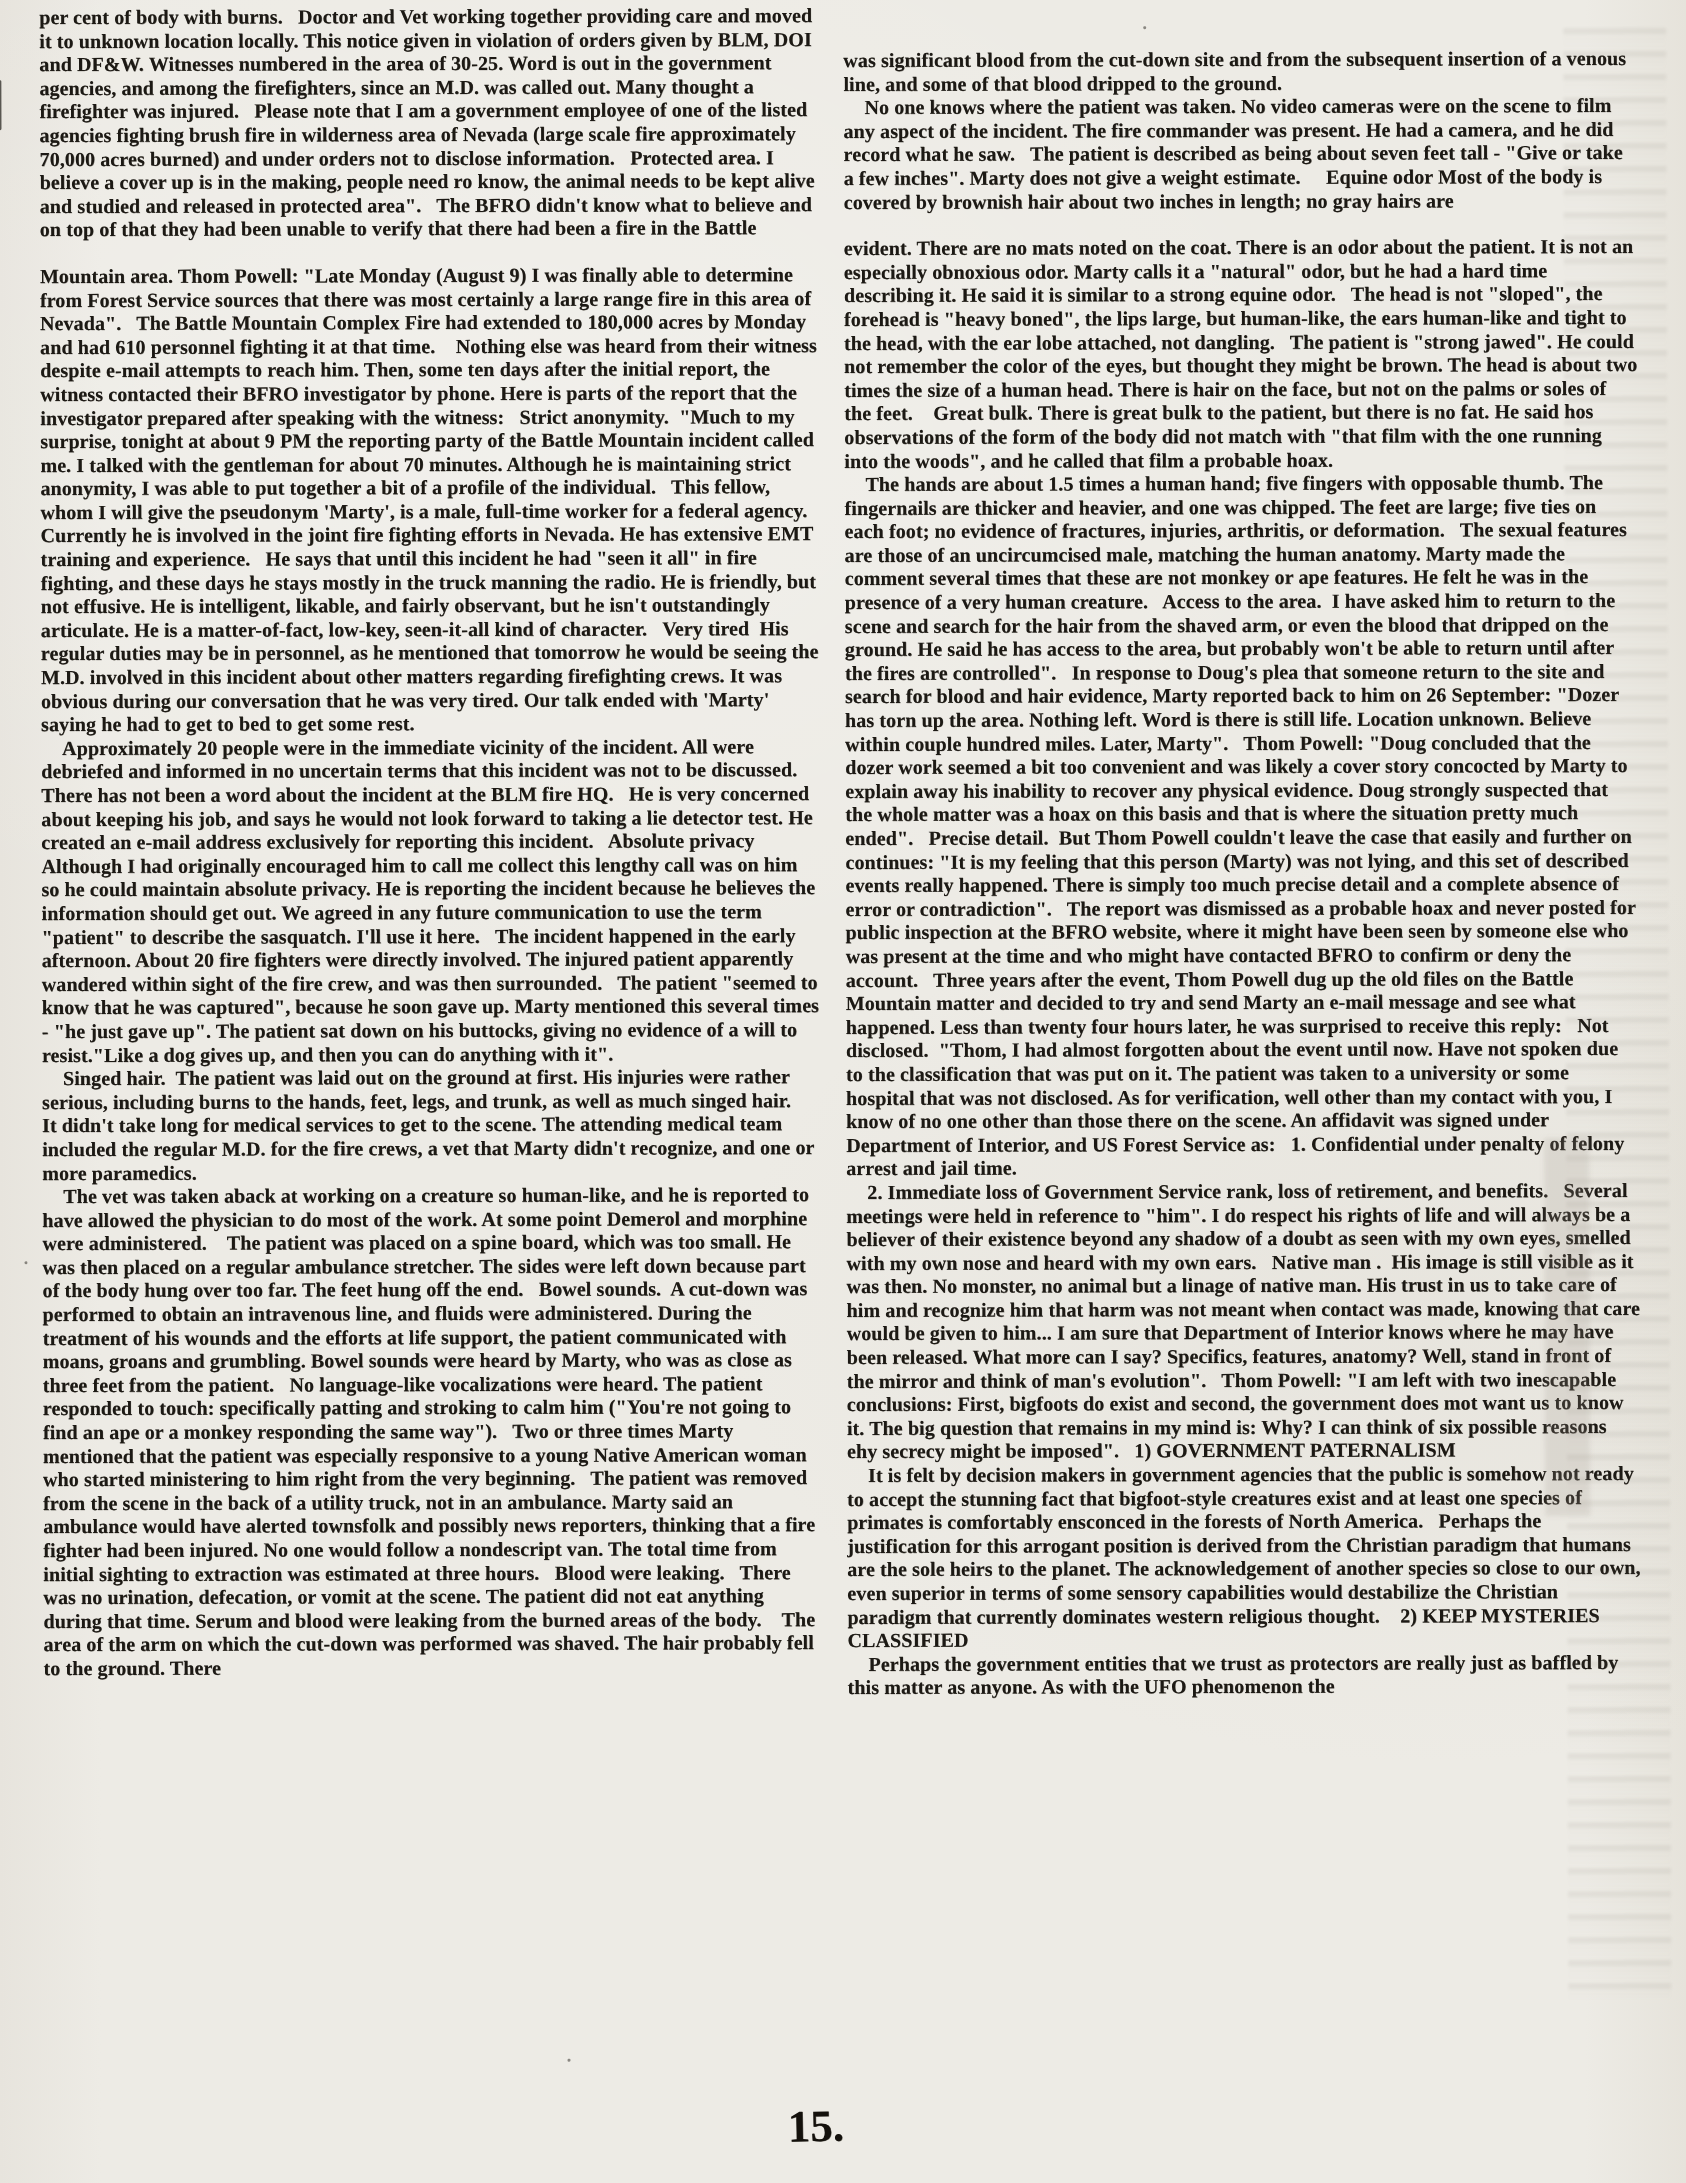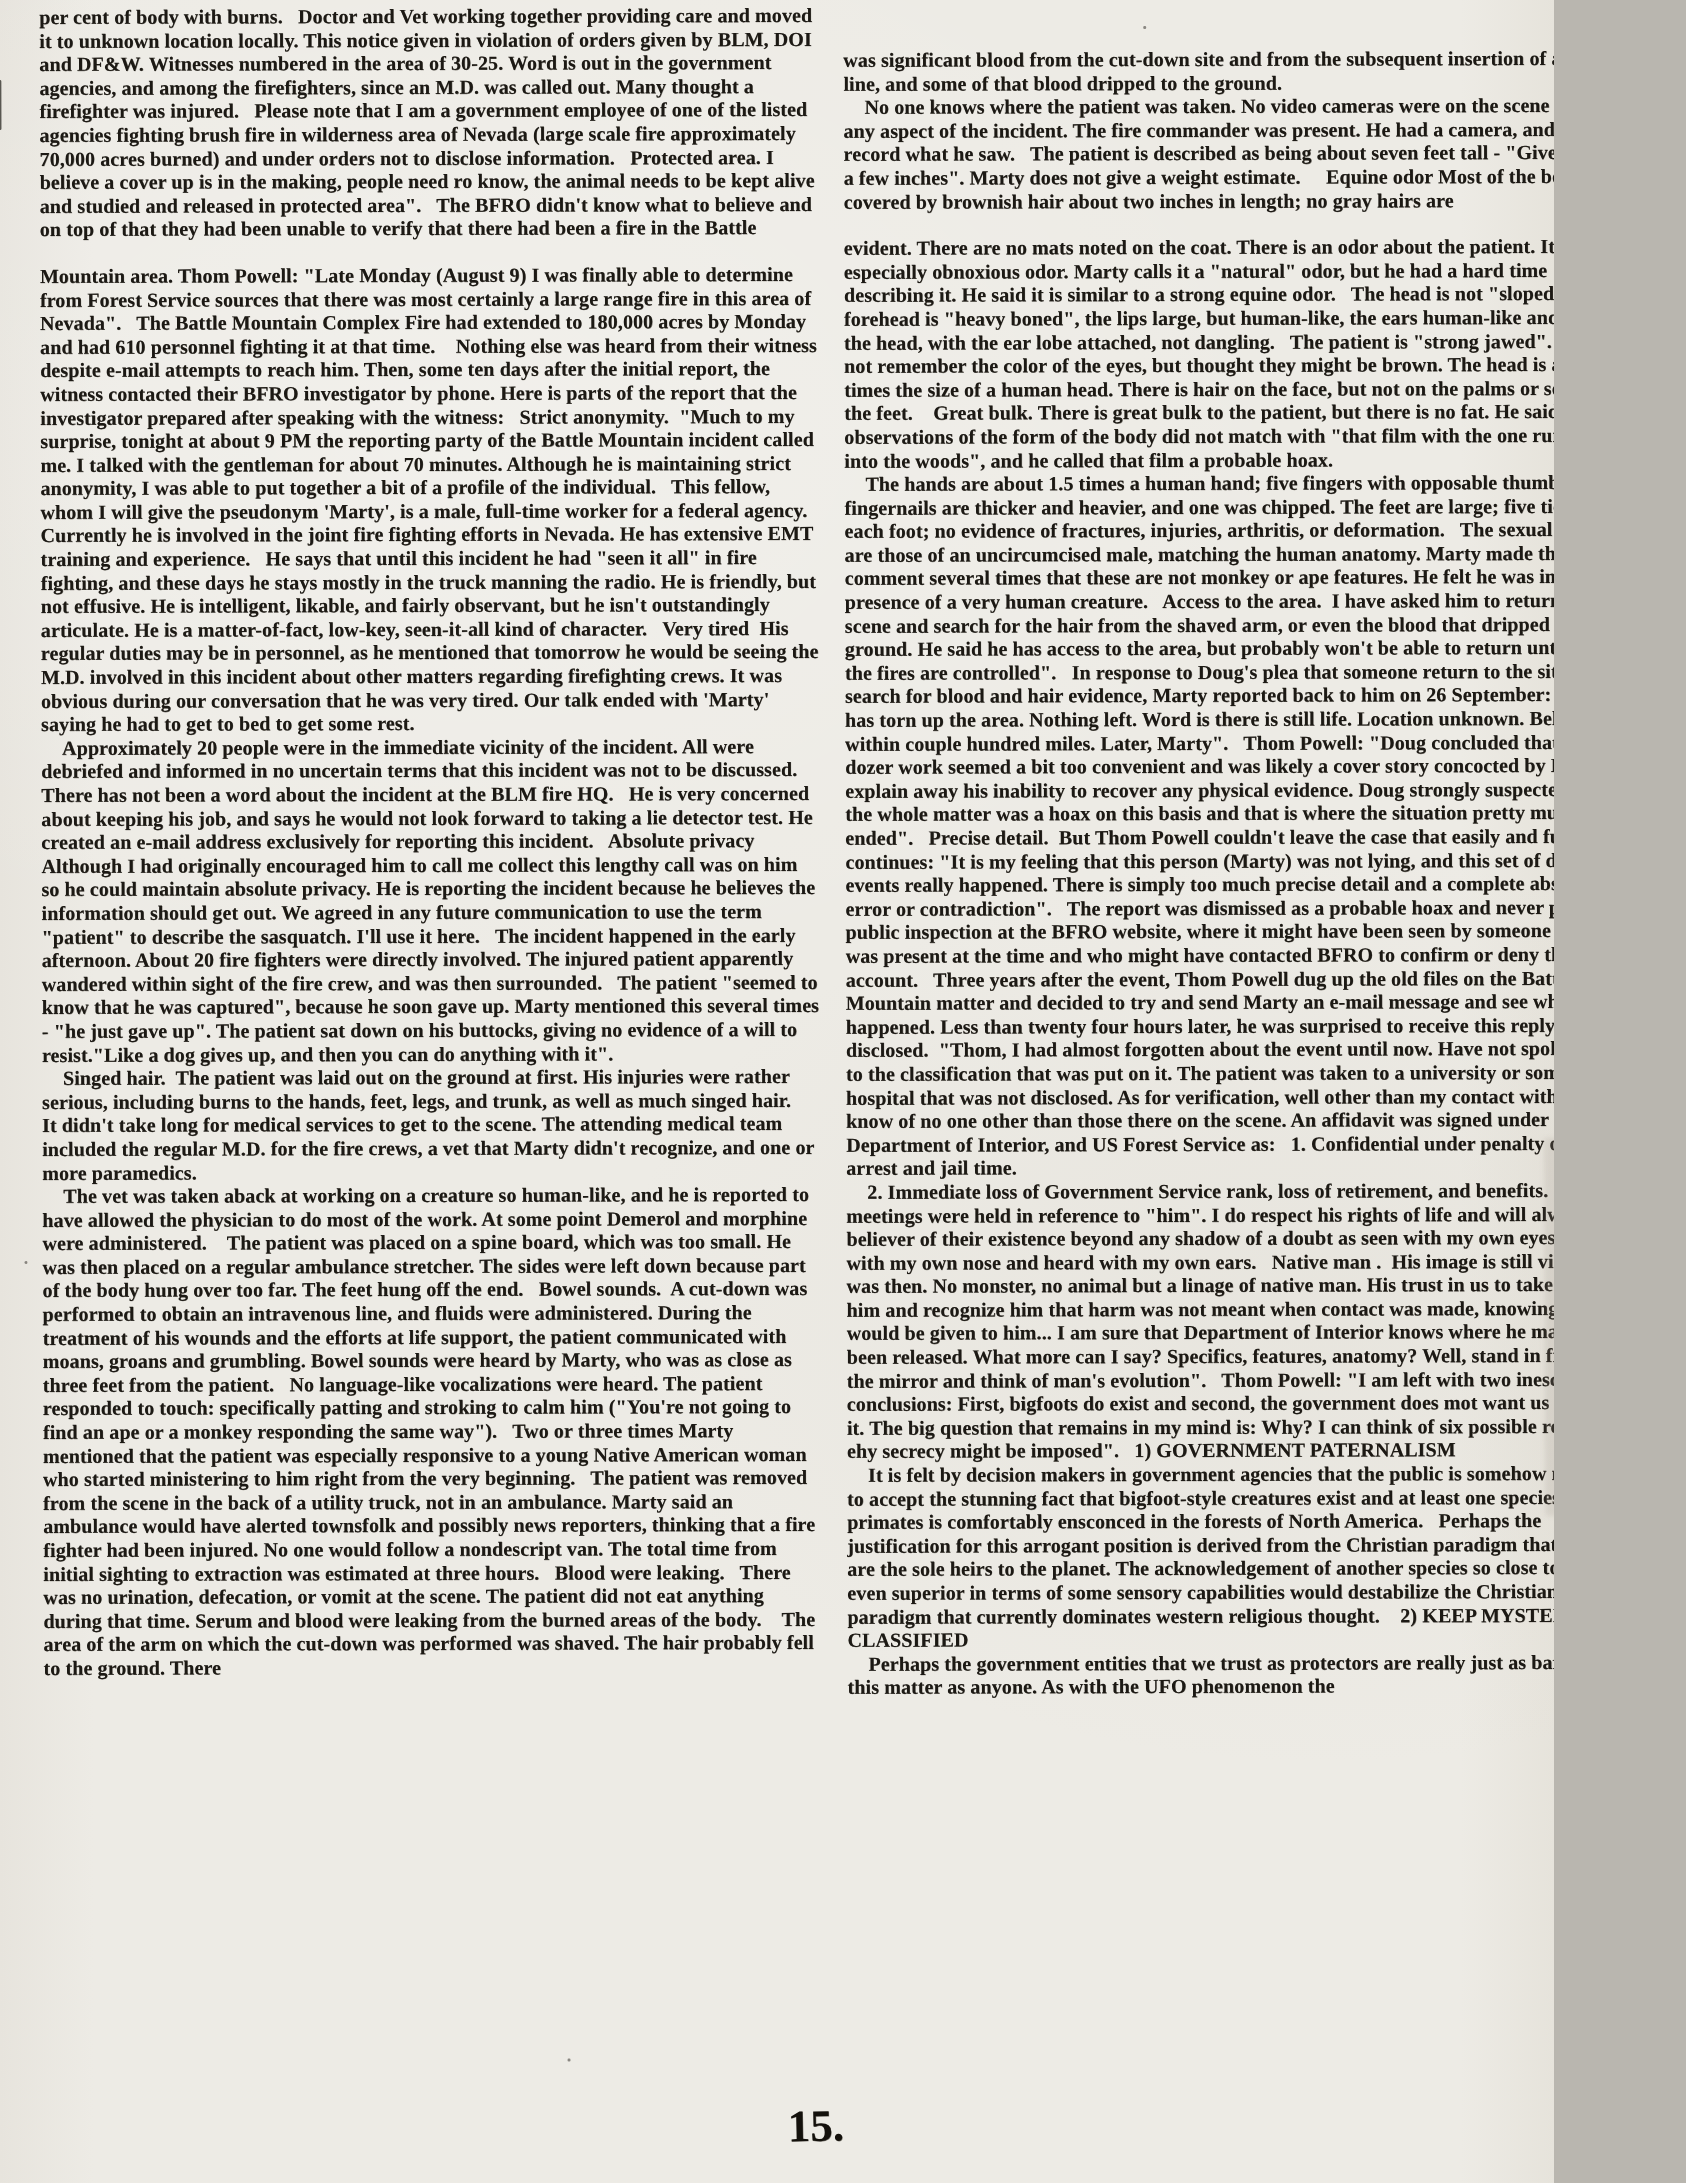--- a/index.html
+++ b/index.html
@@ -1,19 +1,19 @@
 <!DOCTYPE html>
 <html style="font-size:10.8px"><head>
 <meta charset="utf-8">
 <title>Scanned document page</title>
 <style>
   html,body{margin:0;padding:0;background:#b9b6af;}
   .page{
     position:relative;
-    width:1554px;height:2183px;
+    width:1686px;height:2183px;
     overflow:hidden;
     background:
       radial-gradient(ellipse 1216px 811px at 30% 20%, rgba(255,255,255,0.25), rgba(255,255,255,0) 70%),
       radial-gradient(ellipse 946px 608px at 85% 60%, rgba(205,200,188,0.18), rgba(205,200,188,0) 75%),
       linear-gradient(90deg, #e7e4dd 0%, #edebe5 6%, #edebe5 94%, #e6e3db 100%),
       #ecE9e3;
     font-family:"Liberation Serif","DejaVu Serif",serif;
     color:#1b1812;
   }
   .scan{position:absolute;inset:0;transform:rotate(-0.15deg);}

